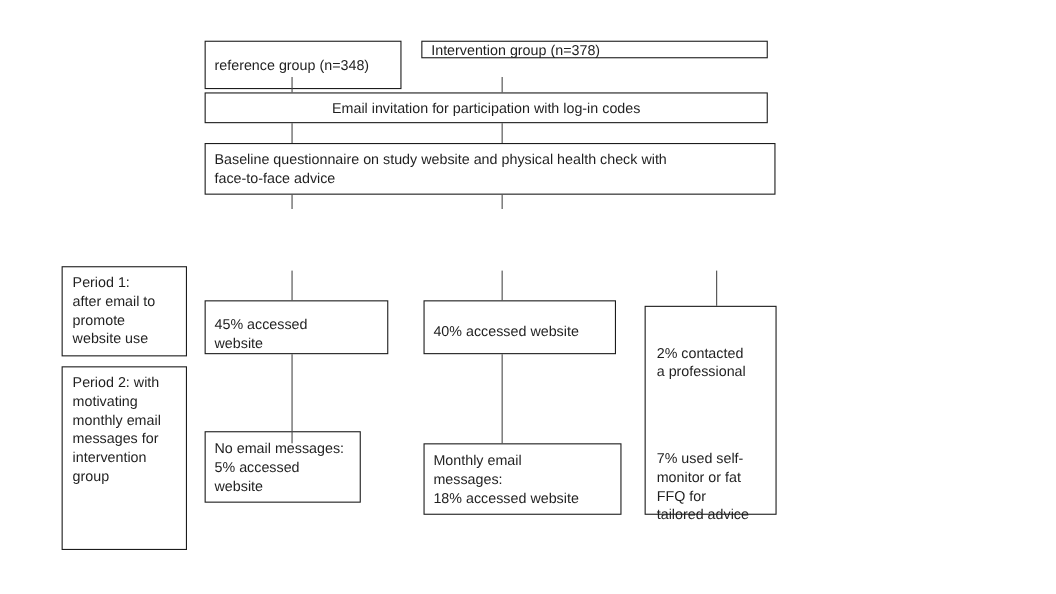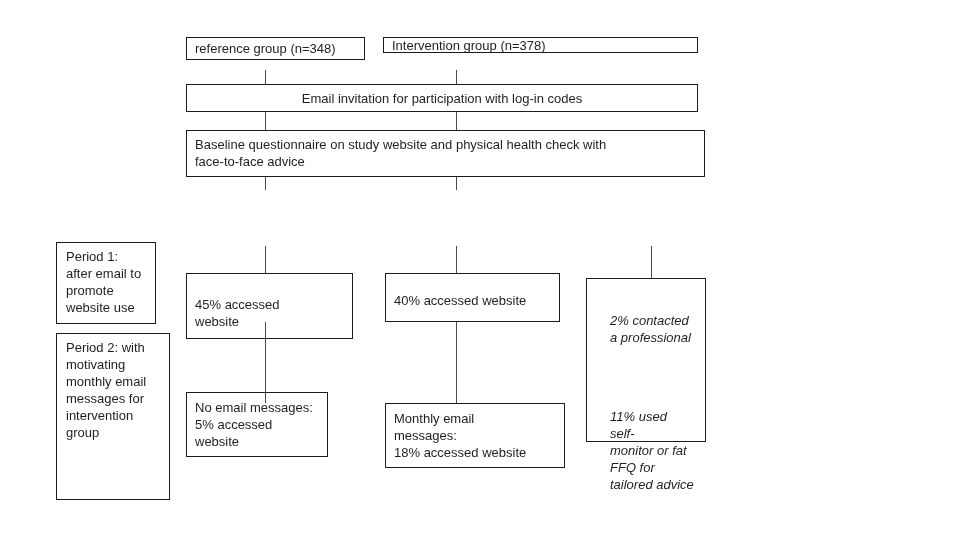--- a/index.html
+++ b/index.html
@@ -42,51 +42,51 @@
     background: #4a4a4a;
   }
   .stat-block-top { margin: 0 0 45px 0; white-space: pre-line; }
   .stat-block-bottom { margin: 0; white-space: pre-line; }
 </style>
 </head>
 <body>
 
 <div class="canvas">
 
-  <div class="box v-center" style="left:186px; top:37px; width:179px; height:23px;">reference group (n=348)</div>
+  <div class="box v-center" style="left:186px; top:37px; width:179px; height:44px;">reference group (n=348)</div>
 
   <div class="box v-center" style="left:383px; top:37px; width:315px; height:16px;">Intervention group (n=378)</div>
 
   <div class="box" style="left:186px; top:130px; width:519px; height:47px;">Baseline questionnaire on study website and physical health check with
 face-to-face advice</div>
 
   <div class="box v-center h-center" style="left:186px; top:84px; width:512px; height:28px;">Email invitation for participation with log-in codes</div>
 
 
-  <div class="box" style="left:56px; top:242px; width:100px; height:82px; padding:5px 9px;">Period 1:
+  <div class="box" style="left:56px; top:242px; width:114px; height:82px; padding:5px 9px;">Period 1:
 after email to
 promote
 website use</div>
 
   <div class="box" style="left:56px; top:333px; width:114px; height:167px; padding:5px 9px;">Period 2: with
 motivating
 monthly email
 messages for
 intervention
 group</div>
 
-  <div class="box" style="left:186px; top:273px; width:167px; height:66px; padding-top:22px;">45% accessed
+  <div class="box" style="left:186px; top:273px; width:167px; height:49px; padding-top:12px;">45% accessed
 website</div>
 
   <div class="box" style="left:385px; top:273px; width:175px; height:49px; padding-top:18px;">40% accessed website</div>
 
-  <div class="box" style="left:586px; top:278px; width:120px; height:164px; padding:16px 10px 5px 23px;font-style:italic;">
+  <div class="box" style="left:586px; top:278px; width:120px; height:190px; padding:16px 10px 5px 10px;">
     <div class="stat-block-top">2% contacted
 a professional</div>
-    <div class="stat-block-bottom">11% used self-
+    <div class="stat-block-bottom">7% used self-
 monitor or fat
 FFQ for
 tailored advice</div>
   </div>
 
   <div class="box" style="left:186px; top:392px; width:142px; height:65px; padding-top:6px;">No email messages:
 5% accessed website</div>
 
   <div class="box" style="left:385px; top:403px; width:180px; height:65px; padding-top:6px;">Monthly email
 messages:

